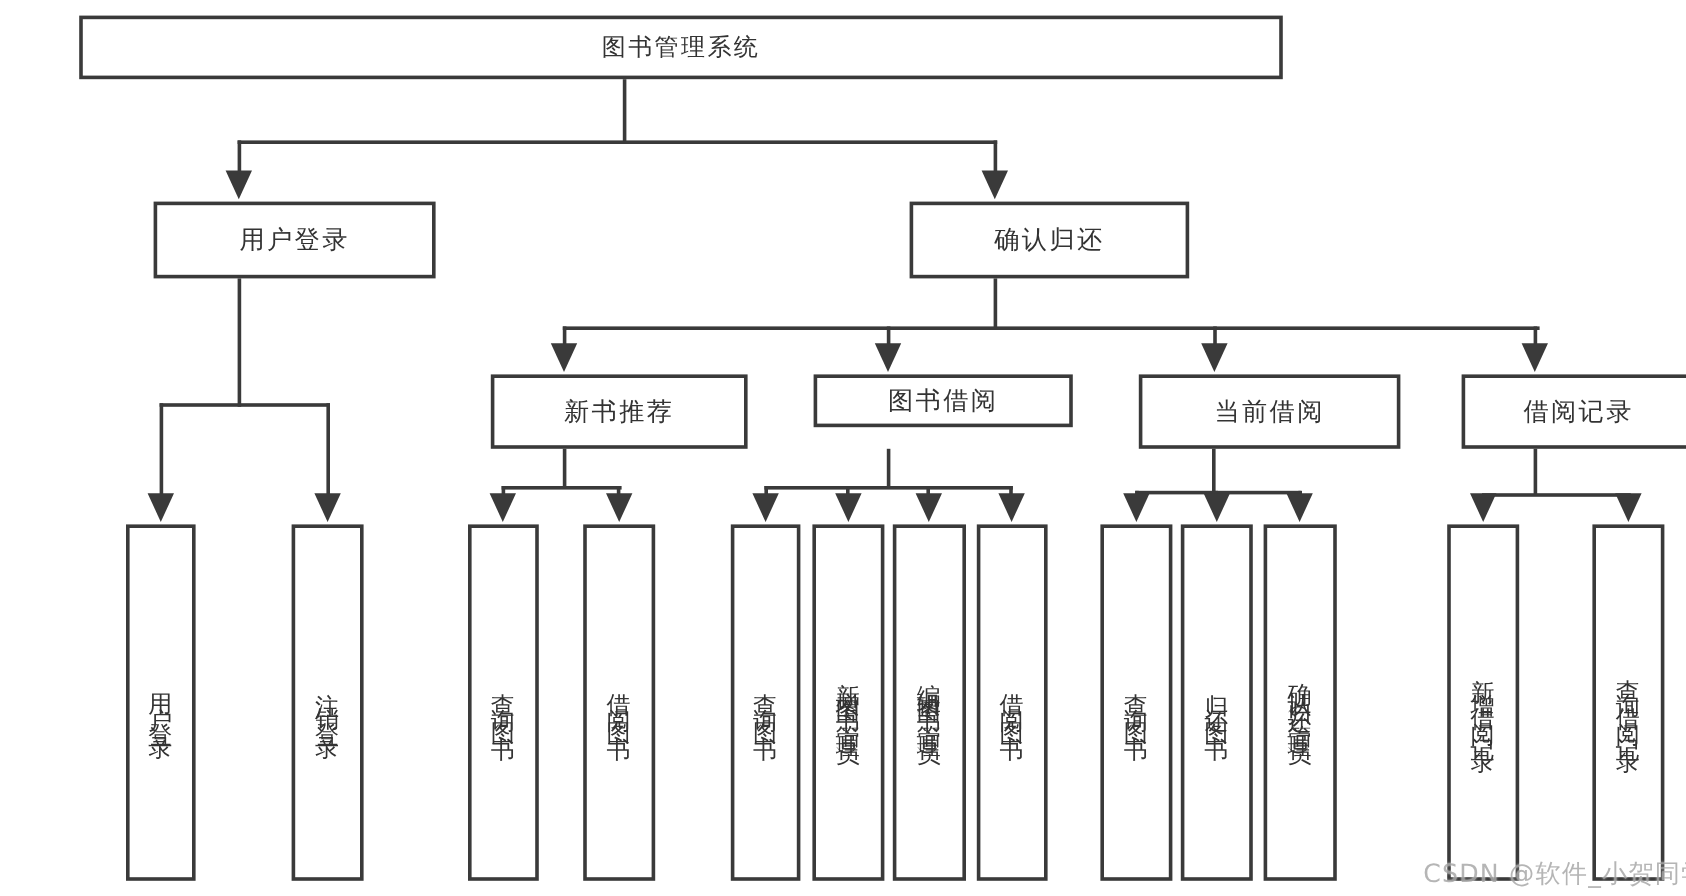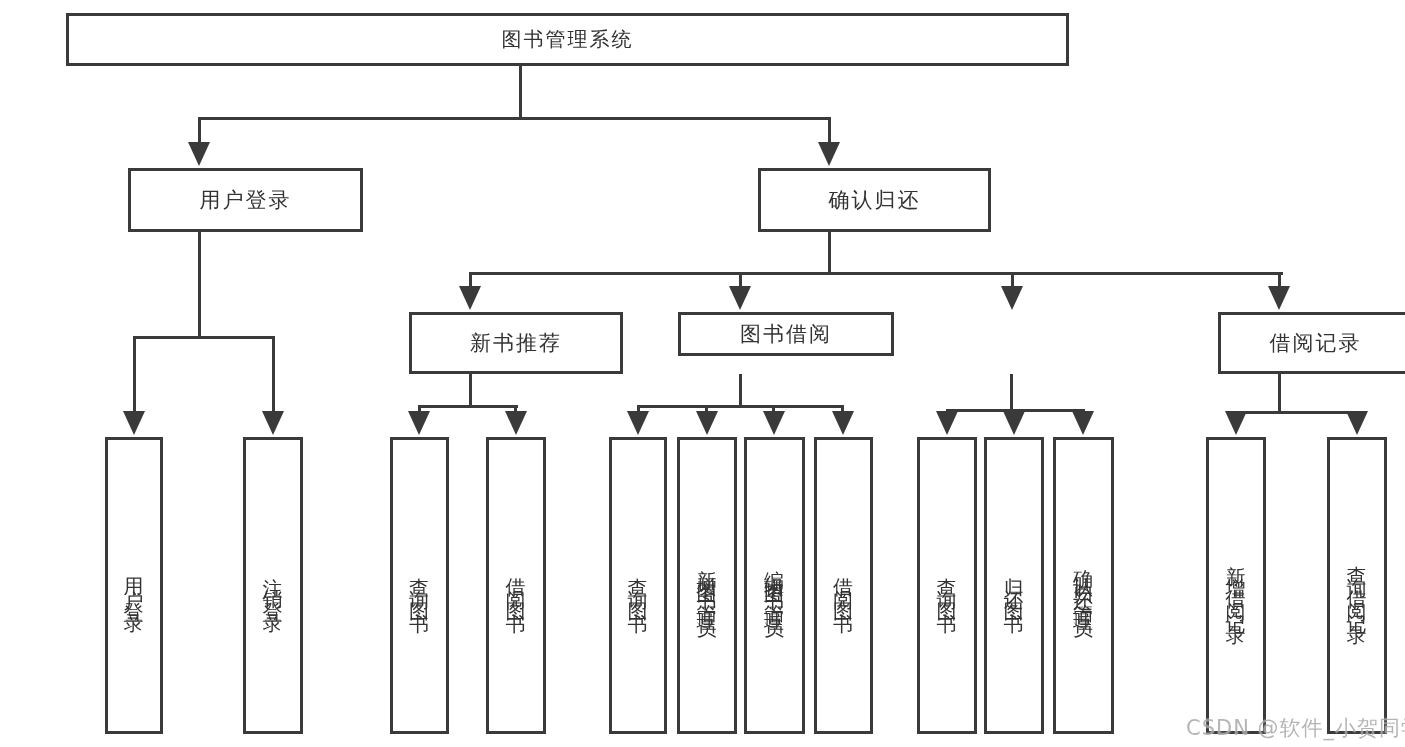--- a/index.html
+++ b/index.html
@@ -73,20 +73,23 @@
   <div class="vline" style="left:1011px;top:272px;height:16px;"></div>
   <div class="arrow" style="left:1001px;top:286px;"></div>
   <div class="vline" style="left:1278px;top:272px;height:16px;"></div>
   <div class="arrow" style="left:1268px;top:286px;"></div>
 
   <div class="box" style="left:363px;top:312px;width:214px;height:62px;">
     <span>新书推荐</span>
   </div>
   <div class="box" style="left:632px;top:312px;width:216px;height:44px;">
     <span>图书借阅</span>
+  </div>
+  <div class="box" style="left:903px;top:312px;width:218px;height:62px;">
+    <span>当前借阅</span>
   </div>
   <div class="box" style="left:1172px;top:312px;width:195px;height:62px;">
     <span>借阅记录</span>
   </div>
 
   <div class="vline" style="left:469px;top:374px;height:33px;"></div>
   <div class="hline" style="left:418px;top:405px;width:100px;"></div>
   <div class="vline" style="left:418px;top:405px;height:9px;"></div>
   <div class="arrow" style="left:408px;top:411px;"></div>
   <div class="vline" style="left:514px;top:405px;height:9px;"></div>

